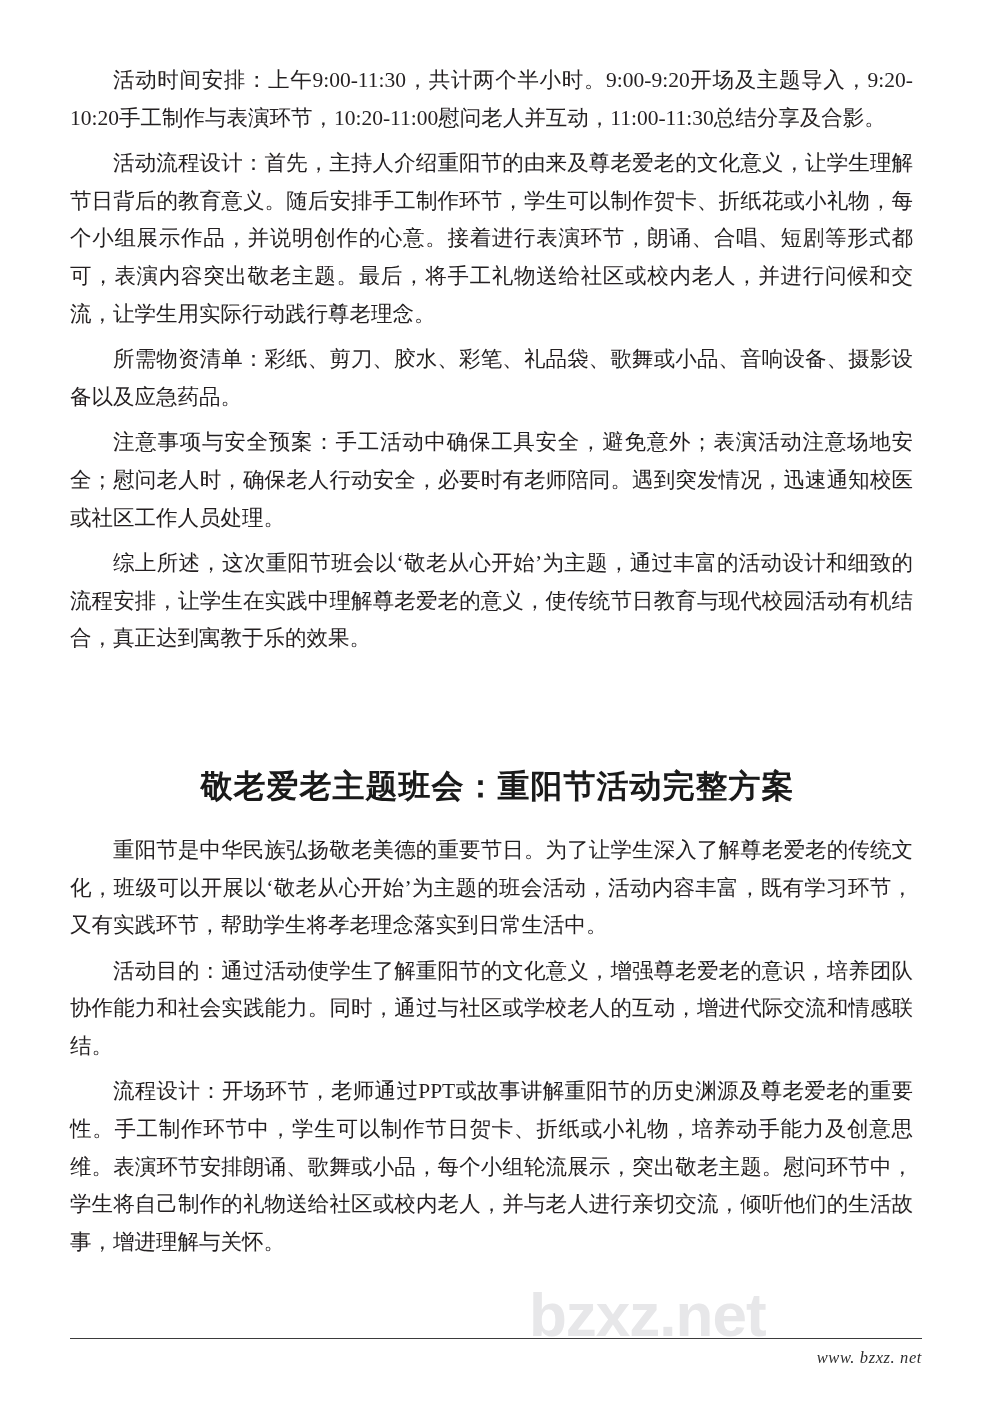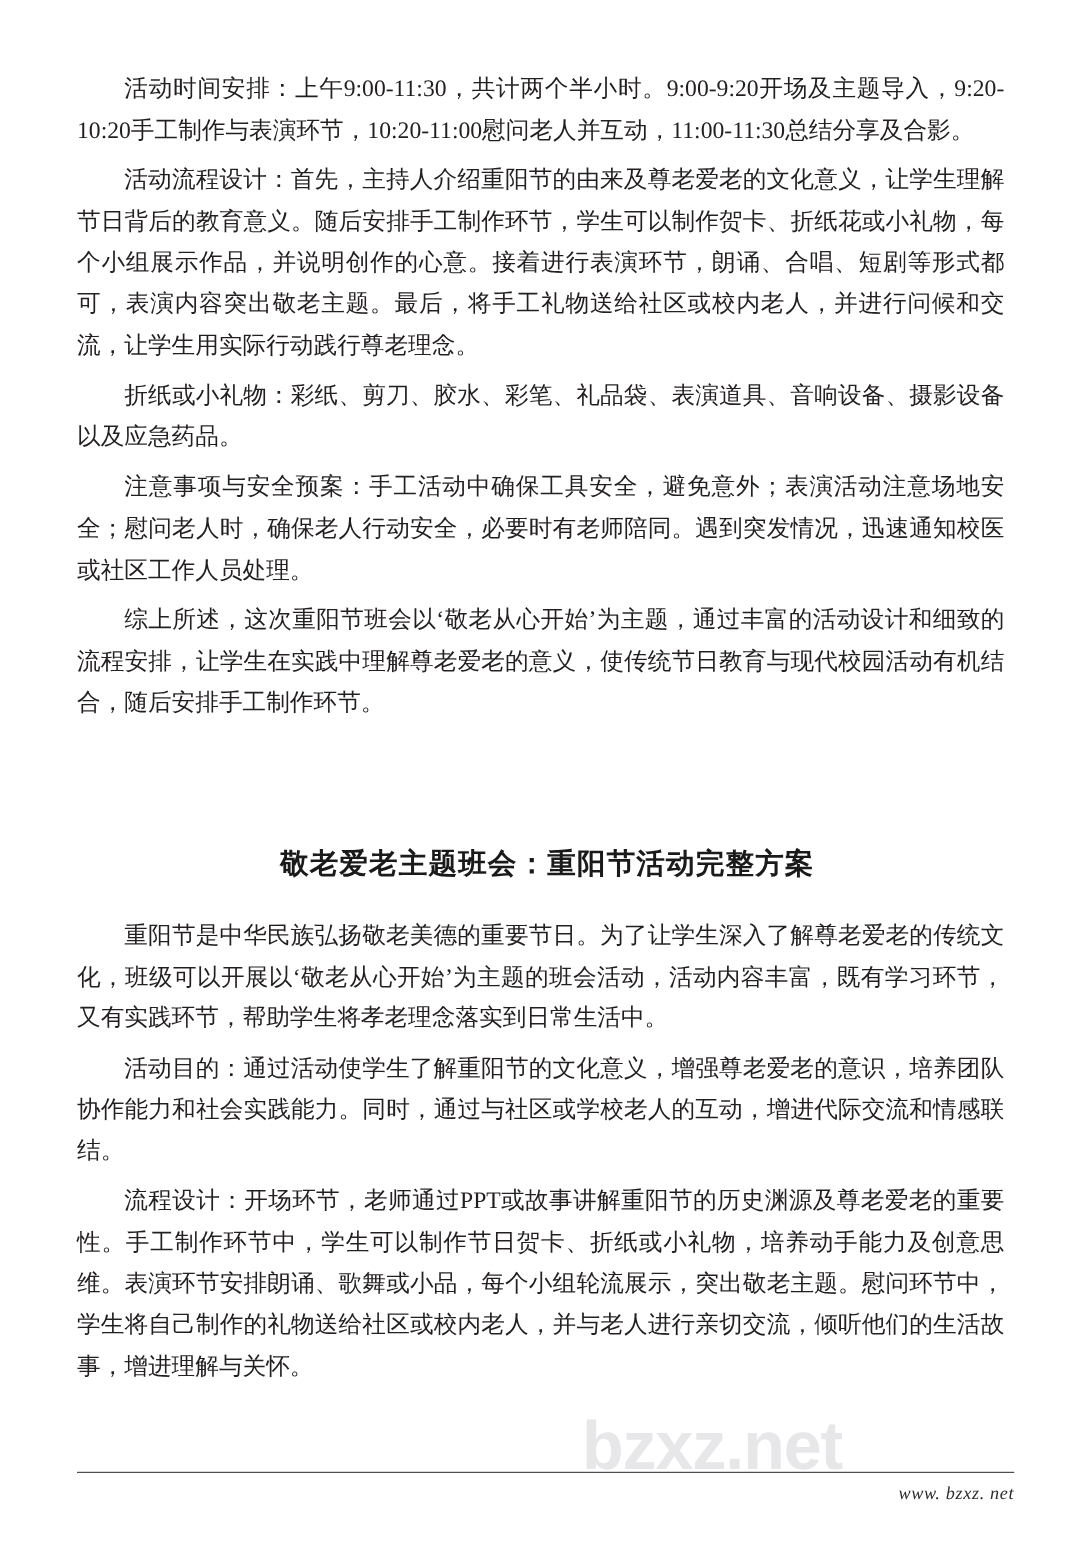--- a/index.html
+++ b/index.html
@@ -39,21 +39,21 @@
   }
   p.para + p.para {
     margin-top: 8px;
   }
   .section-gap {
     height: 104px;
   }
   h1.doc-heading {
     margin: 0;
     padding: 0;
-    font-size: 26px;
+    font-size: 32px;
     line-height: 48px;
     font-weight: bold;
     text-align: center;
     color: #1a1a1a;
     letter-spacing: 1px;
     font-family: "Liberation Serif", "DejaVu Serif", serif;
   }
   .heading-gap-below {
     height: 22px;
   }
@@ -95,23 +95,23 @@
 </style>
 </head>
 <body>
 
 <div class="page">
 
   <div class="content">
 
     <p class="para">活动时间安排：上午9:00-11:30，共计两个半小时。9:00-9:20开场及主题导入，9:20-10:20手工制作与表演环节，10:20-11:00慰问老人并互动，11:00-11:30总结分享及合影。</p>
     <p class="para">活动流程设计：首先，主持人介绍重阳节的由来及尊老爱老的文化意义，让学生理解节日背后的教育意义。随后安排手工制作环节，学生可以制作贺卡、折纸花或小礼物，每个小组展示作品，并说明创作的心意。接着进行表演环节，朗诵、合唱、短剧等形式都可，表演内容突出敬老主题。最后，将手工礼物送给社区或校内老人，并进行问候和交流，让学生用实际行动践行尊老理念。</p>
-    <p class="para">折纸或小礼物：彩纸、剪刀、胶水、彩笔、礼品袋、表演道具、音响设备、摄影设备以及应急药品。</p>
+    <p class="para">所需物资清单：彩纸、剪刀、胶水、彩笔、礼品袋、歌舞或小品、音响设备、摄影设备以及应急药品。</p>
     <p class="para">注意事项与安全预案：手工活动中确保工具安全，避免意外；表演活动注意场地安全；慰问老人时，确保老人行动安全，必要时有老师陪同。遇到突发情况，迅速通知校医或社区工作人员处理。</p>
-    <p class="para">综上所述，这次重阳节班会以‘敬老从心开始’为主题，通过丰富的活动设计和细致的流程安排，让学生在实践中理解尊老爱老的意义，使传统节日教育与现代校园活动有机结合，随后安排手工制作环节。</p>
+    <p class="para">综上所述，这次重阳节班会以‘敬老从心开始’为主题，通过丰富的活动设计和细致的流程安排，让学生在实践中理解尊老爱老的意义，使传统节日教育与现代校园活动有机结合，真正达到寓教于乐的效果。</p>
 
     <div class="section-gap"></div>
 
     <h1 class="doc-heading">敬老爱老主题班会：重阳节活动完整方案</h1>
 
     <div class="heading-gap-below"></div>
 
     <p class="para">重阳节是中华民族弘扬敬老美德的重要节日。为了让学生深入了解尊老爱老的传统文化，班级可以开展以‘敬老从心开始’为主题的班会活动，活动内容丰富，既有学习环节，又有实践环节，帮助学生将孝老理念落实到日常生活中。</p>
     <p class="para">活动目的：通过活动使学生了解重阳节的文化意义，增强尊老爱老的意识，培养团队协作能力和社会实践能力。同时，通过与社区或学校老人的互动，增进代际交流和情感联结。</p>
     <p class="para">流程设计：开场环节，老师通过PPT或故事讲解重阳节的历史渊源及尊老爱老的重要性。手工制作环节中，学生可以制作节日贺卡、折纸或小礼物，培养动手能力及创意思维。表演环节安排朗诵、歌舞或小品，每个小组轮流展示，突出敬老主题。慰问环节中，学生将自己制作的礼物送给社区或校内老人，并与老人进行亲切交流，倾听他们的生活故事，增进理解与关怀。</p>

